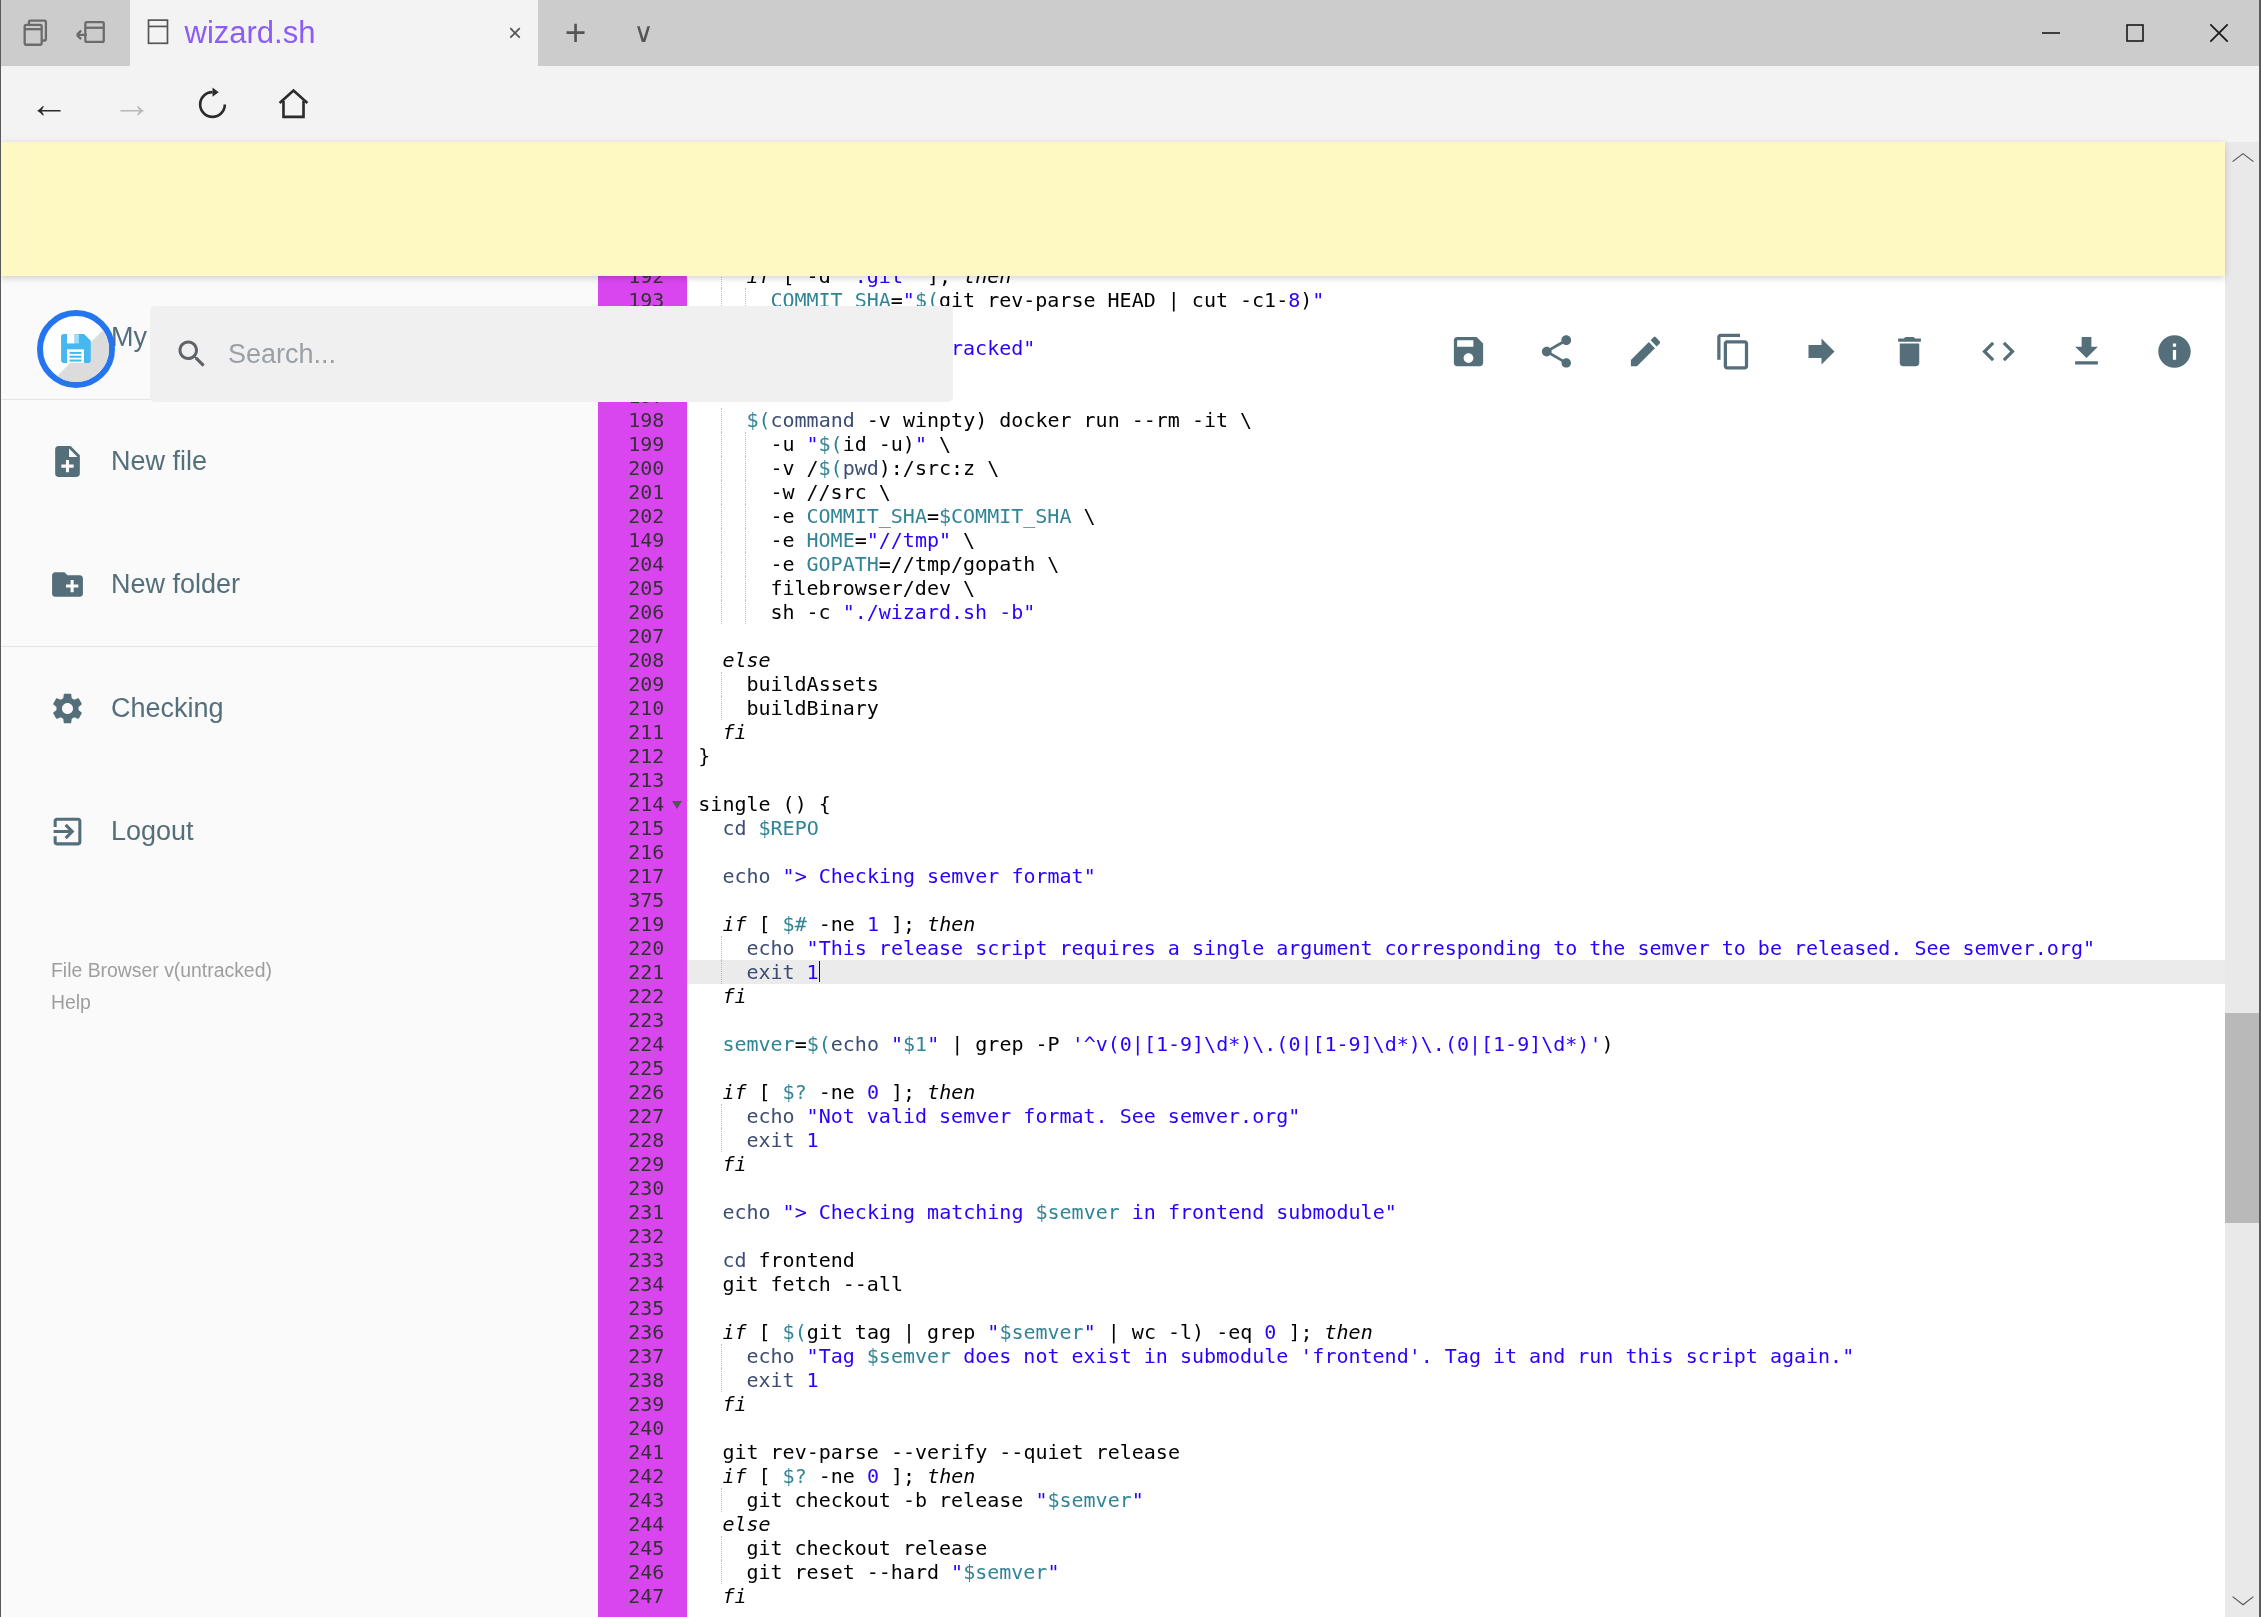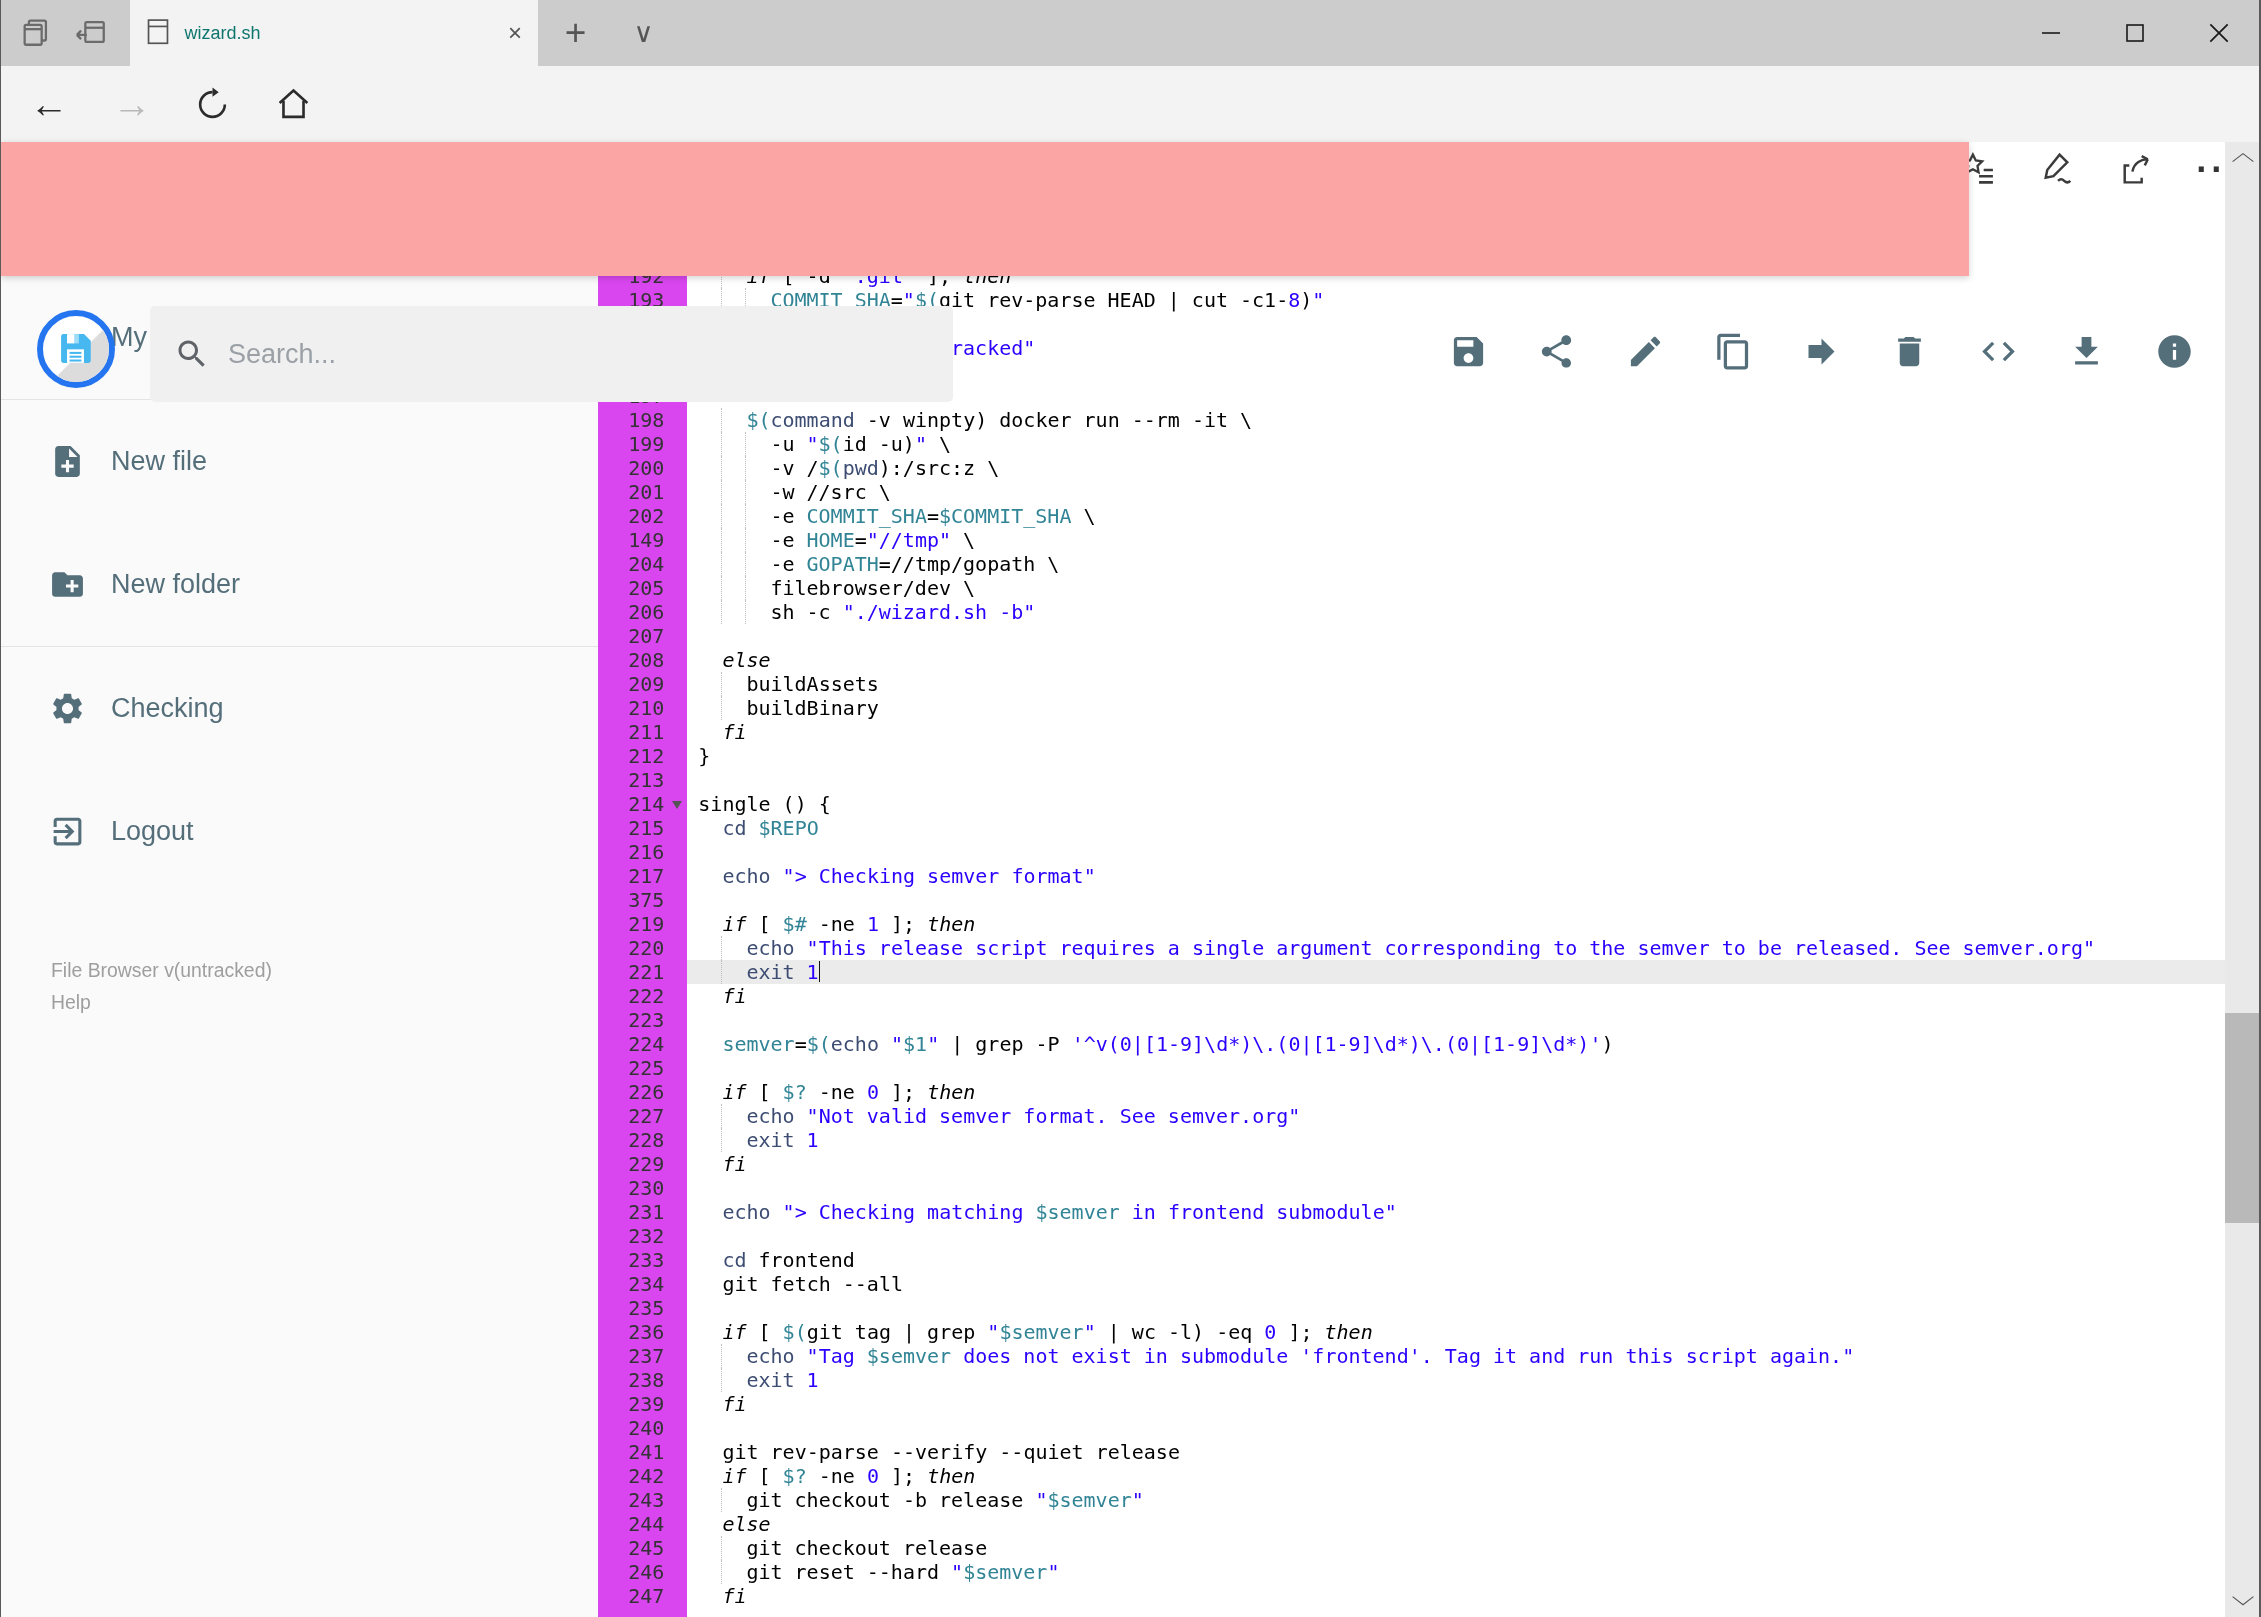--- a/index.html
+++ b/index.html
@@ -4,40 +4,40 @@
 <style>
   html,body{margin:0;padding:0;}
   body{width:2261px;height:1617px;position:relative;overflow:hidden;
        font-family:"Liberation Sans",sans-serif;background:#fff;
        border-left:1.6px solid #5a5a5a;border-right:0;box-sizing:border-box;}
   
   .titlebar{position:absolute;left:0;top:0;width:100%;height:66px;background:#cccccc;}
   .tb-left{position:absolute;left:0;top:0;height:66px;display:flex;align-items:center;gap:21px;padding-left:18px;}
   .tab{position:absolute;left:129px;top:0;width:408px;height:66px;background:#f3f3f3;
        display:flex;align-items:center;padding:0 16px;box-sizing:border-box;}
-  .tab-title{font-size:18px;color:#0f766e;margin-left:14.5px;flex:1;}
+  .tab-title{font-size:31px;color:#8b5cf6;margin-left:14.5px;flex:1;}
   .tab-close{margin-left:8px;font-size:24px;color:#555;line-height:1;}
   .newtab{position:absolute;left:546px;top:0;width:57px;height:66px;display:flex;align-items:center;justify-content:center;font-size:37px;font-weight:200;color:#555;}
   .tablist{position:absolute;left:614px;top:0;width:57px;height:66px;display:flex;align-items:center;justify-content:center;font-size:27.4px;color:#555;}
   .winbtns{position:absolute;right:0;top:0;height:66px;display:flex;}
   .winbtn{width:84px;height:66px;display:flex;align-items:center;justify-content:center;}
   
   .navbar{position:absolute;left:0;top:66px;width:100%;height:76px;background:#f3f3f3;}
   .nav-ico{position:absolute;top:0;height:76px;display:flex;align-items:center;justify-content:center;color:#2b2b2b;}
   .addr{position:absolute;left:363px;top:77px;width:1542px;height:54px;background:#fff;border:0.8px solid #d9d9d9;
         box-sizing:border-box;display:flex;align-items:center;}
   .addr-info{margin-left:13px;}
   .addr-div{width:0.8px;height:32px;background:#d6d6d6;margin:0 11.3px 0 13px;}
   .addr-host{font-size:25px;color:#1a1a1a;}
   .addr-path{font-size:25px;color:#757575;}
   .addr-right{margin-left:auto;display:flex;align-items:center;gap:29px;padding-right:16px;}
   .star{font-size:32px;color:#3b3b3b;}
   .nav-right{position:absolute;right:11.3px;top:66px;height:76px;display:flex;align-items:center;gap:42px;padding-right:8px;}
   
-  .appheader{position:absolute;left:0;top:142px;width:1968px;height:134px;background:#fca5a5;
+  .appheader{position:absolute;left:0;top:142px;width:2224px;height:134px;background:#fef9c3;
              box-shadow:0 2.4px 6.5px rgba(0,0,0,.18);z-index:5;}
   .logo{position:absolute;left:36px;top:168px;width:78px;height:78px;border-radius:50%;
         border:6.5px solid #2575f0;box-sizing:border-box;background:#fff;overflow:hidden;}
   .logo .shadow{position:absolute;left:24px;top:24px;width:89px;height:89px;background:#dcdcdc;transform:rotate(45deg);}
   .logo svg{position:absolute;left:13px;top:13px;}
   .searchbox{position:absolute;left:149px;top:164px;width:803px;height:96px;background:#f0f0f0;border-radius:4.8px;
              display:flex;align-items:center;}
   .searchbox .ph{font-size:27px;color:#9aa0a6;margin-left:18px;}
   .searchbox svg{margin-left:24px;}
   .tools{position:absolute;left:1445px;top:142px;width:751px;height:134px;display:flex;align-items:center;justify-content:space-between;}

